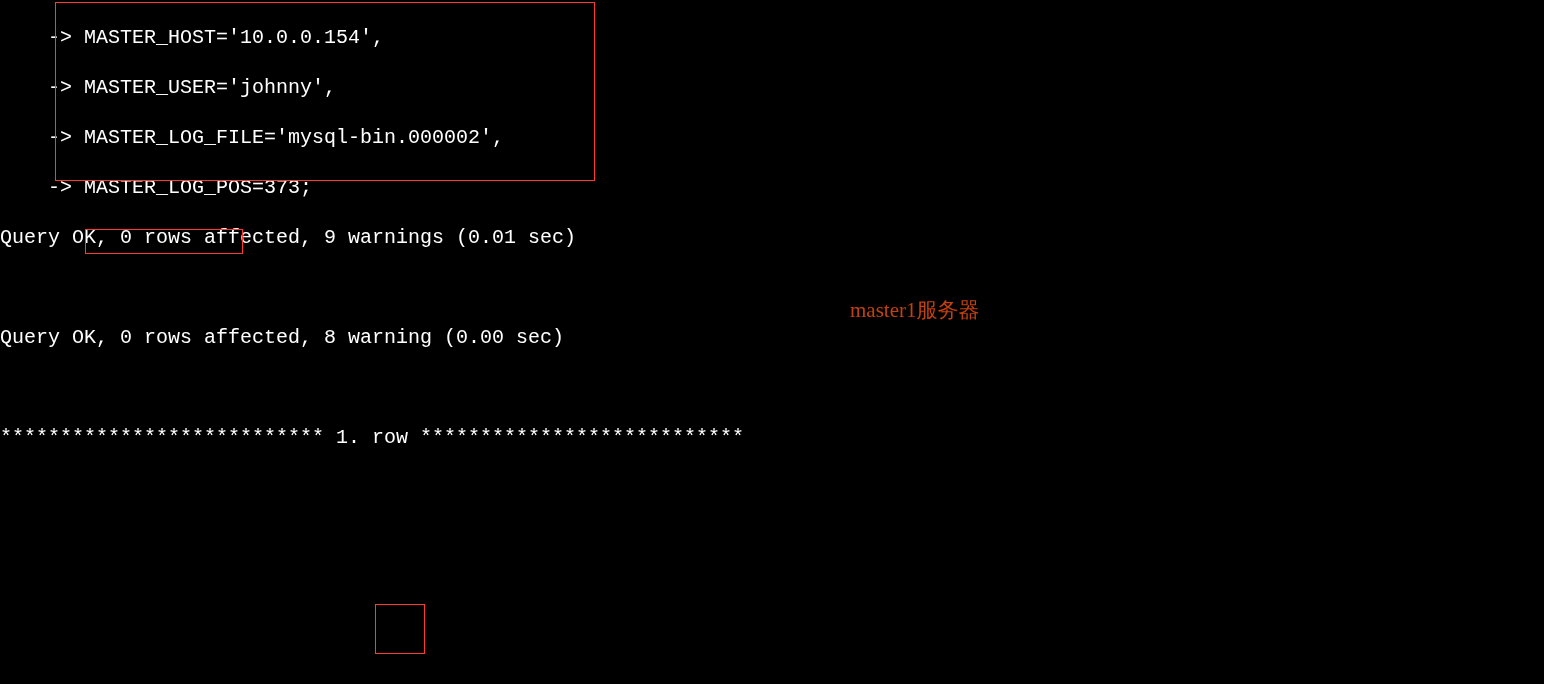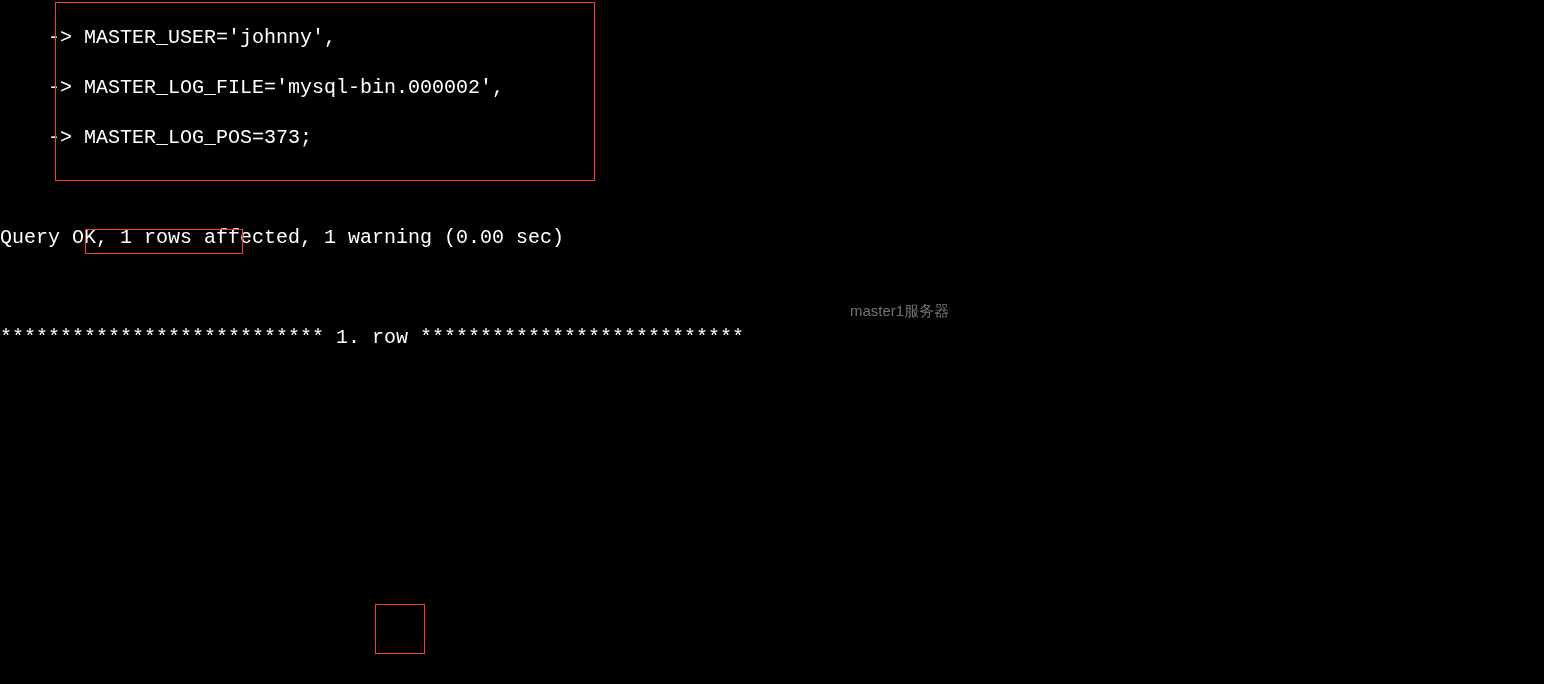--- a/index.html
+++ b/index.html
@@ -19,36 +19,38 @@
     white-space: pre;
     padding: 0;
   }
   .box1 {
     position: absolute;
     border: 1px solid #ff3b30;
     pointer-events: none;
   }
   .annotation {
     position: absolute;
-    color: #737373;
-    font-family: Liberation Sans, sans-serif;
-    font-size: 15px;
+    color: #c2410c;
+    font-family: Liberation Serif, serif;
+    font-size: 21px;
     font-weight: 500;
   }
   span { white-space: pre; }
 </style>
 </head>
 <body>
 
 <div class="terminal">
+<div><span>    -&gt; </span><span>MASTER_HOST='10.0.0.154',</span></div>
 <div><span>    -&gt; </span><span>MASTER_USER='johnny',</span></div>
 <div><span>    -&gt; </span><span>MASTER_LOG_FILE='mysql-bin.000002',</span></div>
 <div><span>    -&gt; </span><span>MASTER_LOG_POS=373;</span></div>
+<div><span>Query OK, 0 rows affected, 9 warnings (0.01 sec)</span></div>
 <div><span> </span></div>
-<div><span>Query OK, 1 rows affected, 1 warning (0.00 sec)</span></div>
+<div><span>Query OK, 0 rows affected, 8 warning (0.00 sec)</span></div>
 <div><span> </span></div>
 <div><span>*************************** 1. row ***************************</span></div>
 
 
 
 
 
 
 
 

